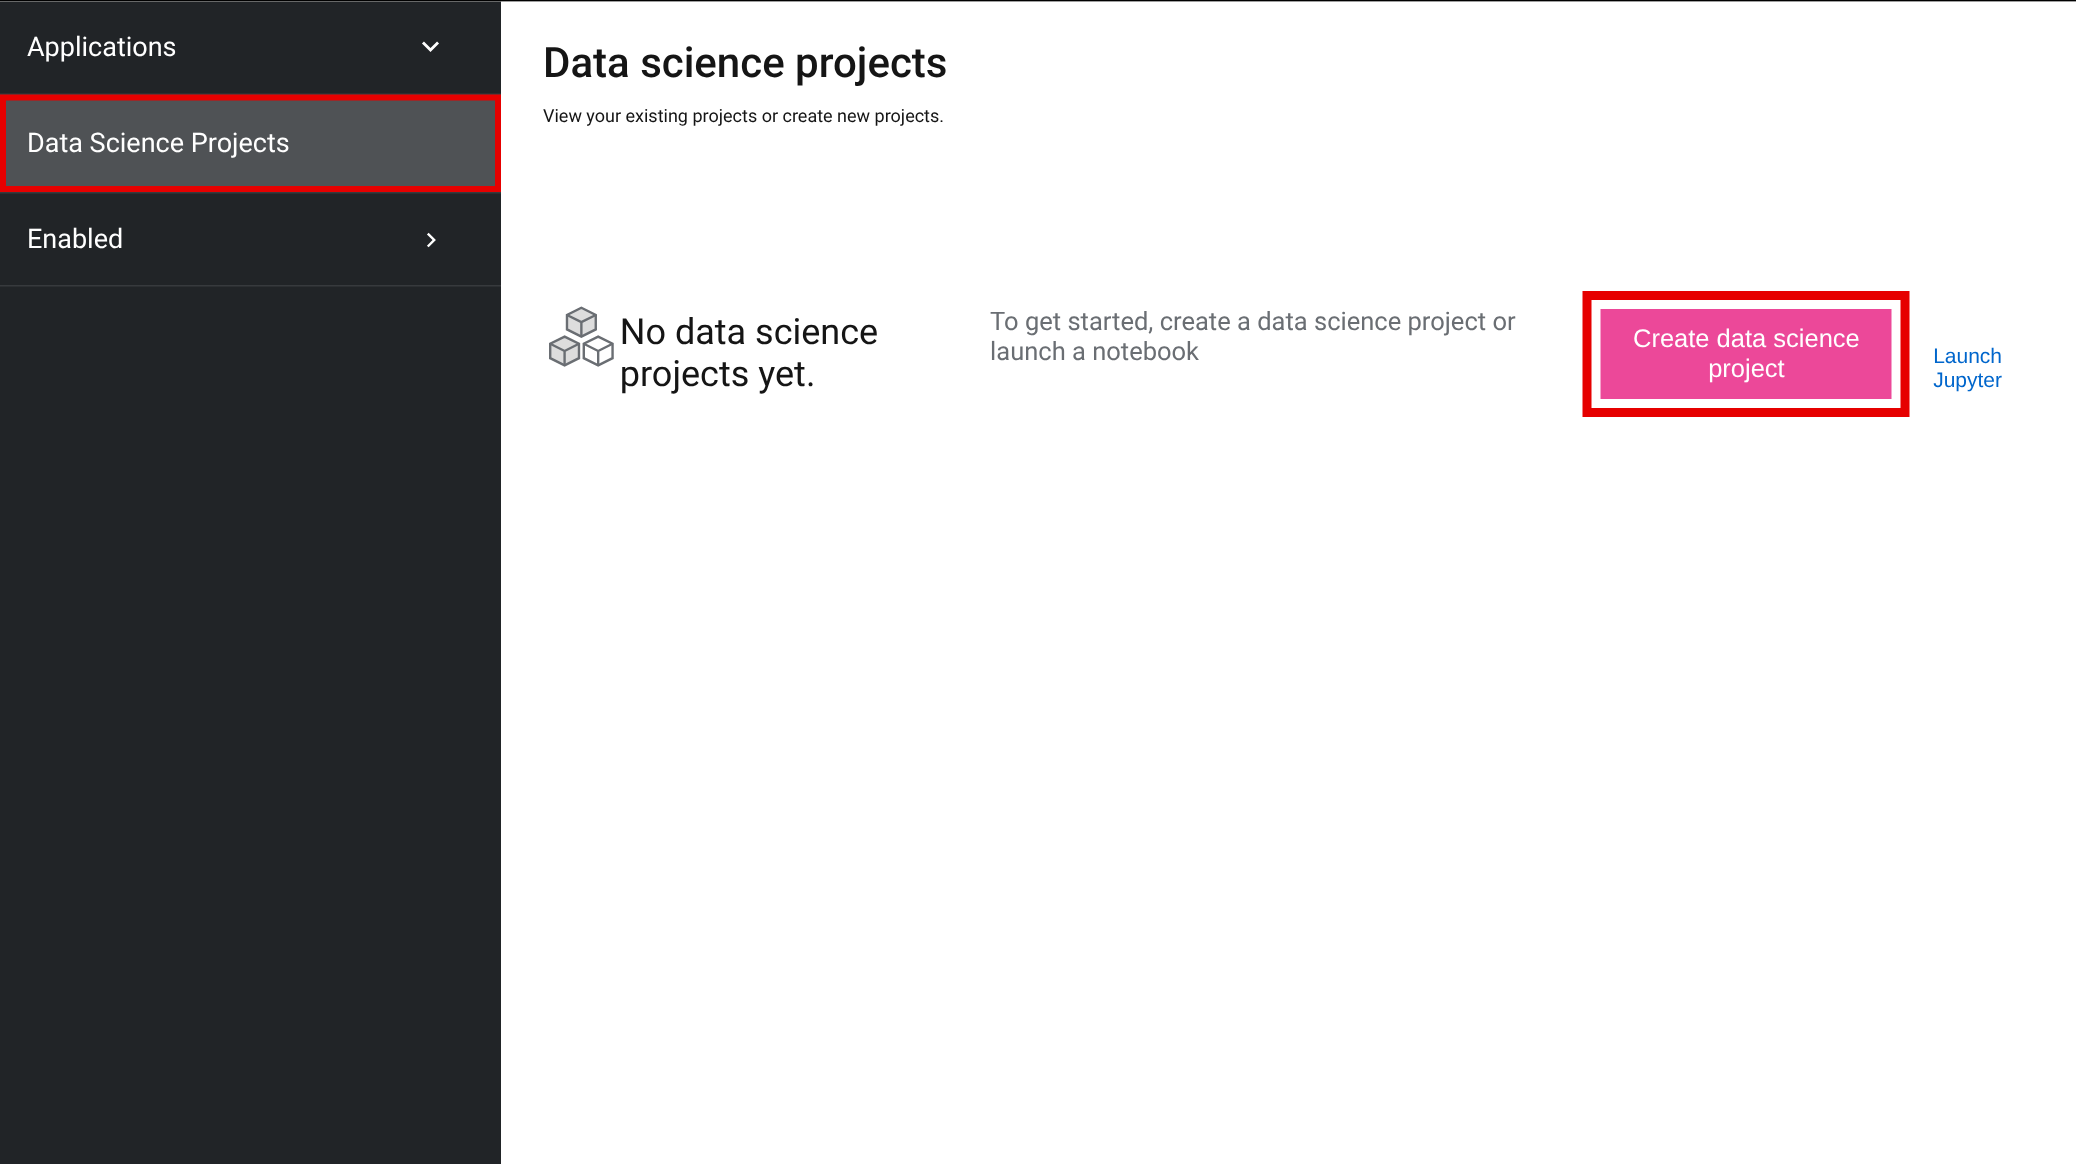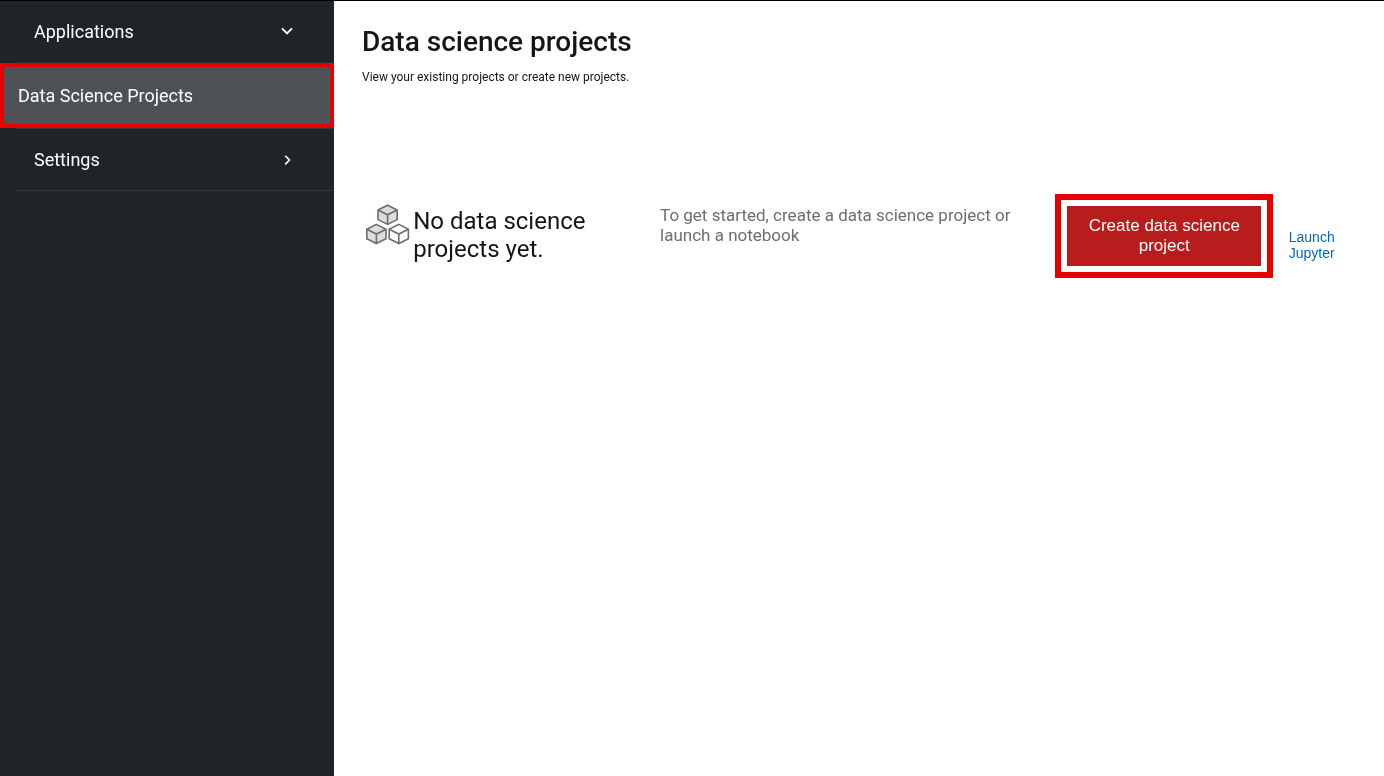--- a/index.html
+++ b/index.html
@@ -27,21 +27,20 @@
       display: flex;
       align-items: center;
       justify-content: space-between;
       padding: 20px 18px;
       font-size: 18px;
       cursor: pointer;
       border-bottom: 1px solid rgba(255,255,255,0.05);
     }
     .nav-section-header.with-arrow {
       padding-right: 40px;
-      margin-left: 16px;
     }
     .nav-section-header.settings {
       border-top: 1px solid rgba(255,255,255,0.1);
       border-bottom: 1px solid rgba(255,255,255,0.1);
     }
     .nav-section-header.resources {
       border-top: 1px solid rgba(255,255,255,0.1);
     }
     .chevron-down {
       width: 14px;
@@ -114,21 +113,21 @@
       font-weight: 400;
       color: #151515;
       margin-bottom: 20px;
     }
     .empty-description {
       font-size: 17px;
       color: #6A6E73;
       margin-bottom: 40px;
     }
     .primary-button-actual {
-      background: #b91c1c;
+      background: #ec4899;
       color: #fff;
       border: none;
       padding: 10px 18px;
       font-size: 17px;
       cursor: pointer;
     }
     .button-wrap {
       padding: 6px;
       border: 6px solid #e60000;
       margin-bottom: 18px;
@@ -148,21 +147,21 @@
   <div class="nav-section-header with-arrow">
     <span>Applications</span>
     <span class="chevron-down">
       <svg viewBox="0 0 16 16" fill="currentColor">
           <path d="M1.5 4.5l6.5 6.5 6.5-6.5-1.5-1.5-5 5-5-5z"></path>
         </svg>
     </span>
   </div>
   <div class="nav-item active highlight-red">Data Science Projects</div>
   <div class="nav-section-header settings with-arrow">
-    <span>Settings</span>
+    <span>Enabled</span>
     <span class="chevron-right">
       <svg viewBox="0 0 16 16" fill="currentColor">
           <path d="M5 1.5l6.5 6.5L5 14.5l-1.5-1.5 5-5-5-5z"></path>
         </svg>
     </span>
   </div>
 </nav>
 
 <main class="main">
   <h1 class="page-title">Data science projects</h1>

